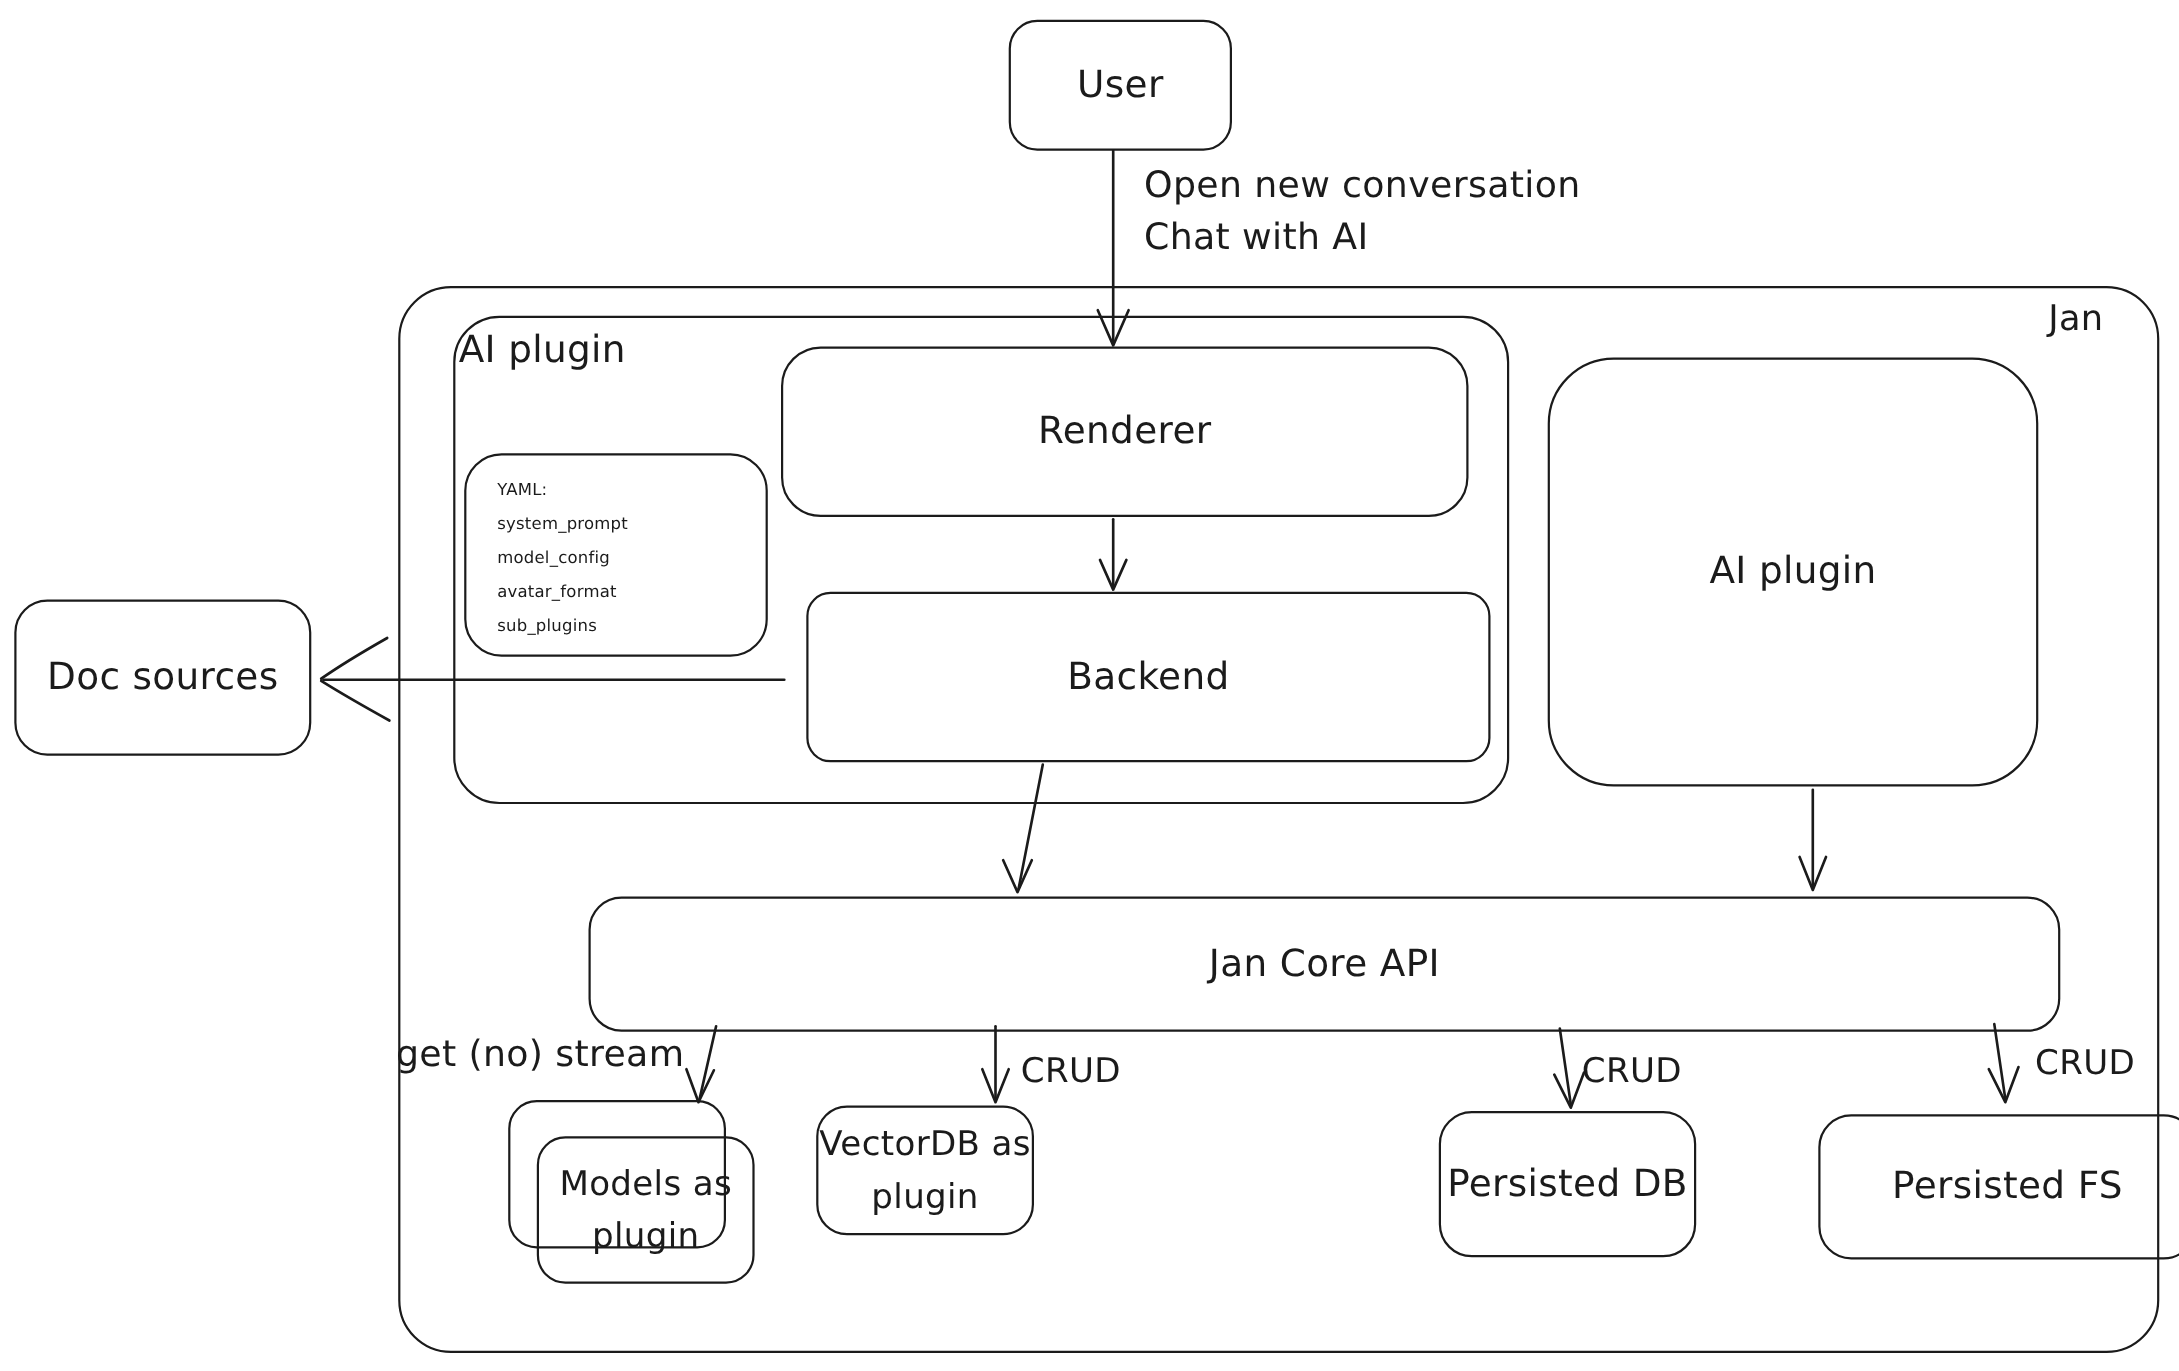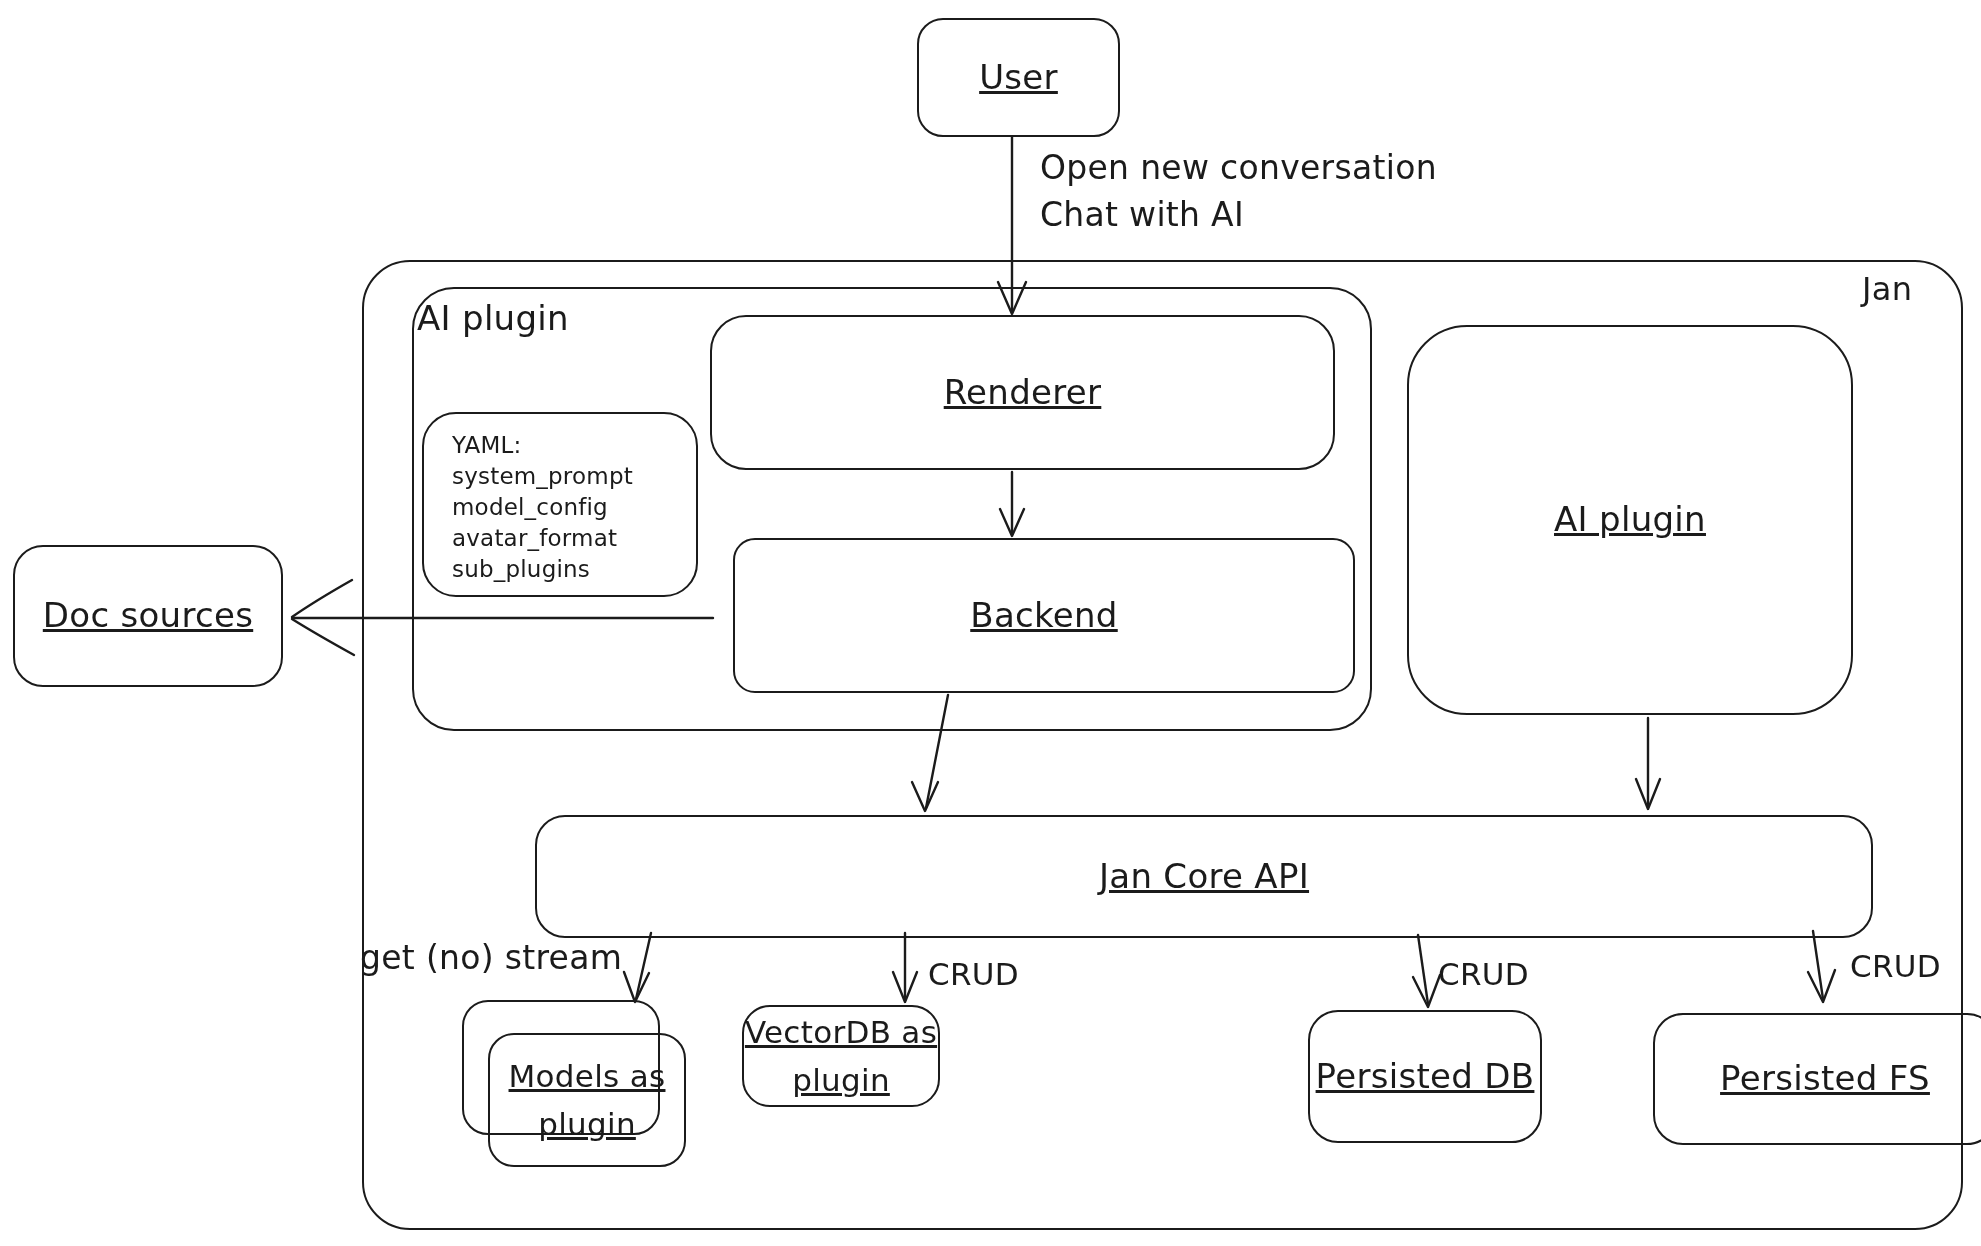--- a/index.html
+++ b/index.html
@@ -12,41 +12,41 @@
     overflow:hidden;
   }
   .box{
     position:absolute;
     border:2.5px solid #1b1b1b;
     background:transparent;
     box-sizing:border-box;
     display:flex;align-items:center;justify-content:center;
     text-align:center;
   }
-  .box .lbl{font-size:34px;line-height:1.45;letter-spacing:.3px;text-decoration:underline;}
+  .box .lbl{font-size:34px;line-height:1.45;letter-spacing:.3px;}
   
   #jan-box{left:362px;top:260px;width:1601px;height:970px;border-radius:48px;}
   #user-box{left:917px;top:18px;width:203px;height:119px;border-radius:26px;}
   #ai-plugin-left-box{left:412px;top:287px;width:960px;height:444px;border-radius:42px;}
   #renderer-box{left:710px;top:315px;width:625px;height:155px;border-radius:36px;align-items:center;}
   #backend-box{left:713px;top:538px;width:622px;height:155px;border-radius:22px;margin-left:20px;}
   #yaml-box{left:422px;top:412px;width:276px;height:185px;border-radius:34px;justify-content:flex-start;align-items:flex-start;}
   #doc-sources-box{left:13px;top:545px;width:270px;height:142px;border-radius:30px;}
   #ai-plugin-right-box{left:1407px;top:325px;width:446px;height:390px;border-radius:60px;}
   #jan-core-box{left:535px;top:815px;width:1338px;height:123px;border-radius:30px;}
   #models-back-box{left:462px;top:1000px;width:198px;height:135px;border-radius:26px;}
   #models-front-box{left:488px;top:1033px;width:198px;height:134px;border-radius:26px;}
-  #vectordb-box{left:742px;top:1005px;width:198px;height:102px;border-radius:28px;}
+  #vectordb-box{left:742px;top:1005px;width:198px;height:118px;border-radius:28px;}
   #persisted-db-box{left:1308px;top:1010px;width:234px;height:133px;border-radius:30px;}
   #persisted-fs-box{left:1653px;top:1013px;width:344px;height:132px;border-radius:30px;}
   #models-front-box .lbl,#vectordb-box .lbl{font-size:31px;line-height:1.55;}
   
   .yaml-text{
     padding:16px 0 0 28px;
-    font-size:23px;line-height:31px;letter-spacing:.2px;
+    font-size:15px;line-height:31px;letter-spacing:.2px;
     text-align:left;
   }
   
   .flabel{position:absolute;white-space:pre;letter-spacing:.3px;}
   #jan-label{left:1862px;top:270px;font-size:32px;}
   #ai-plugin-left-label{left:417px;top:298px;font-size:34px;}
   #user-action-label{left:1040px;top:144px;font-size:33px;line-height:47px;}
   #stream-label{left:360px;top:938px;font-size:33px;}
   #crud-vectordb-label{left:928px;top:956px;font-size:31px;}
   #crud-db-label{left:1438px;top:956px;font-size:31px;}

